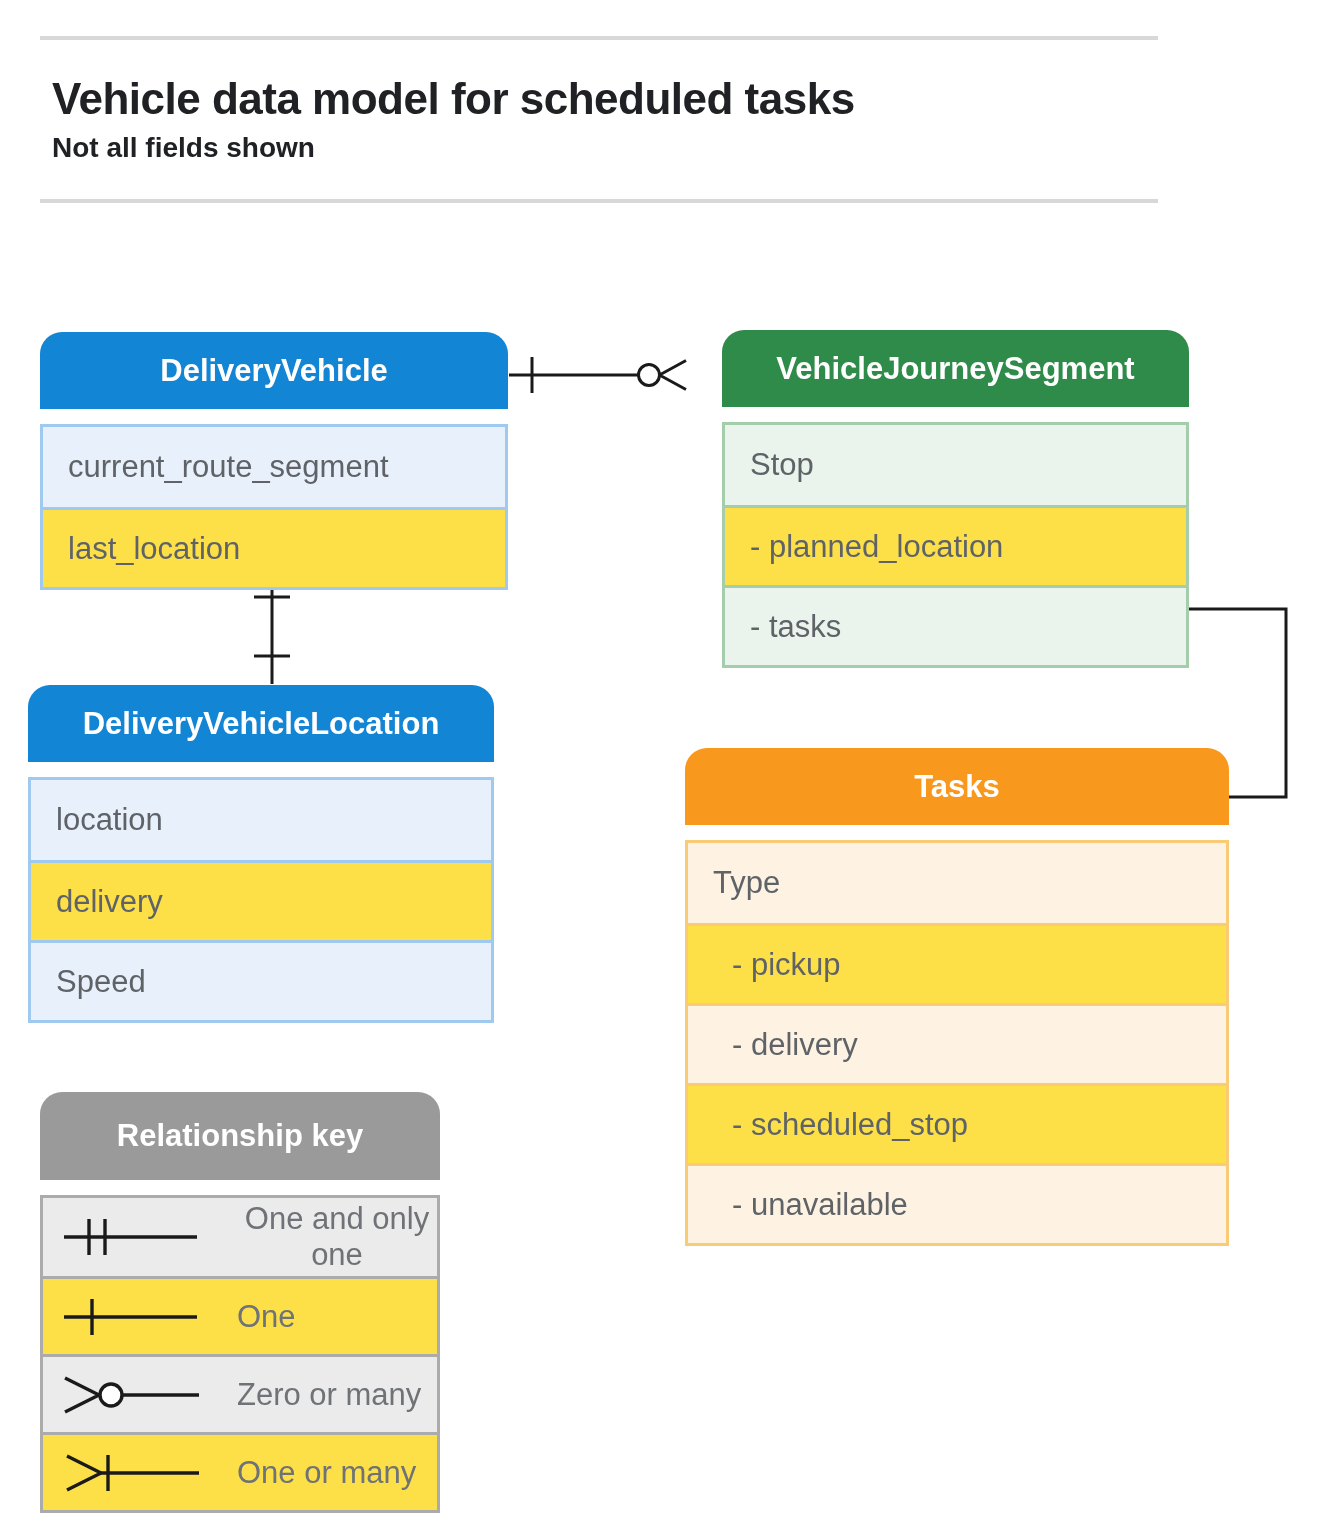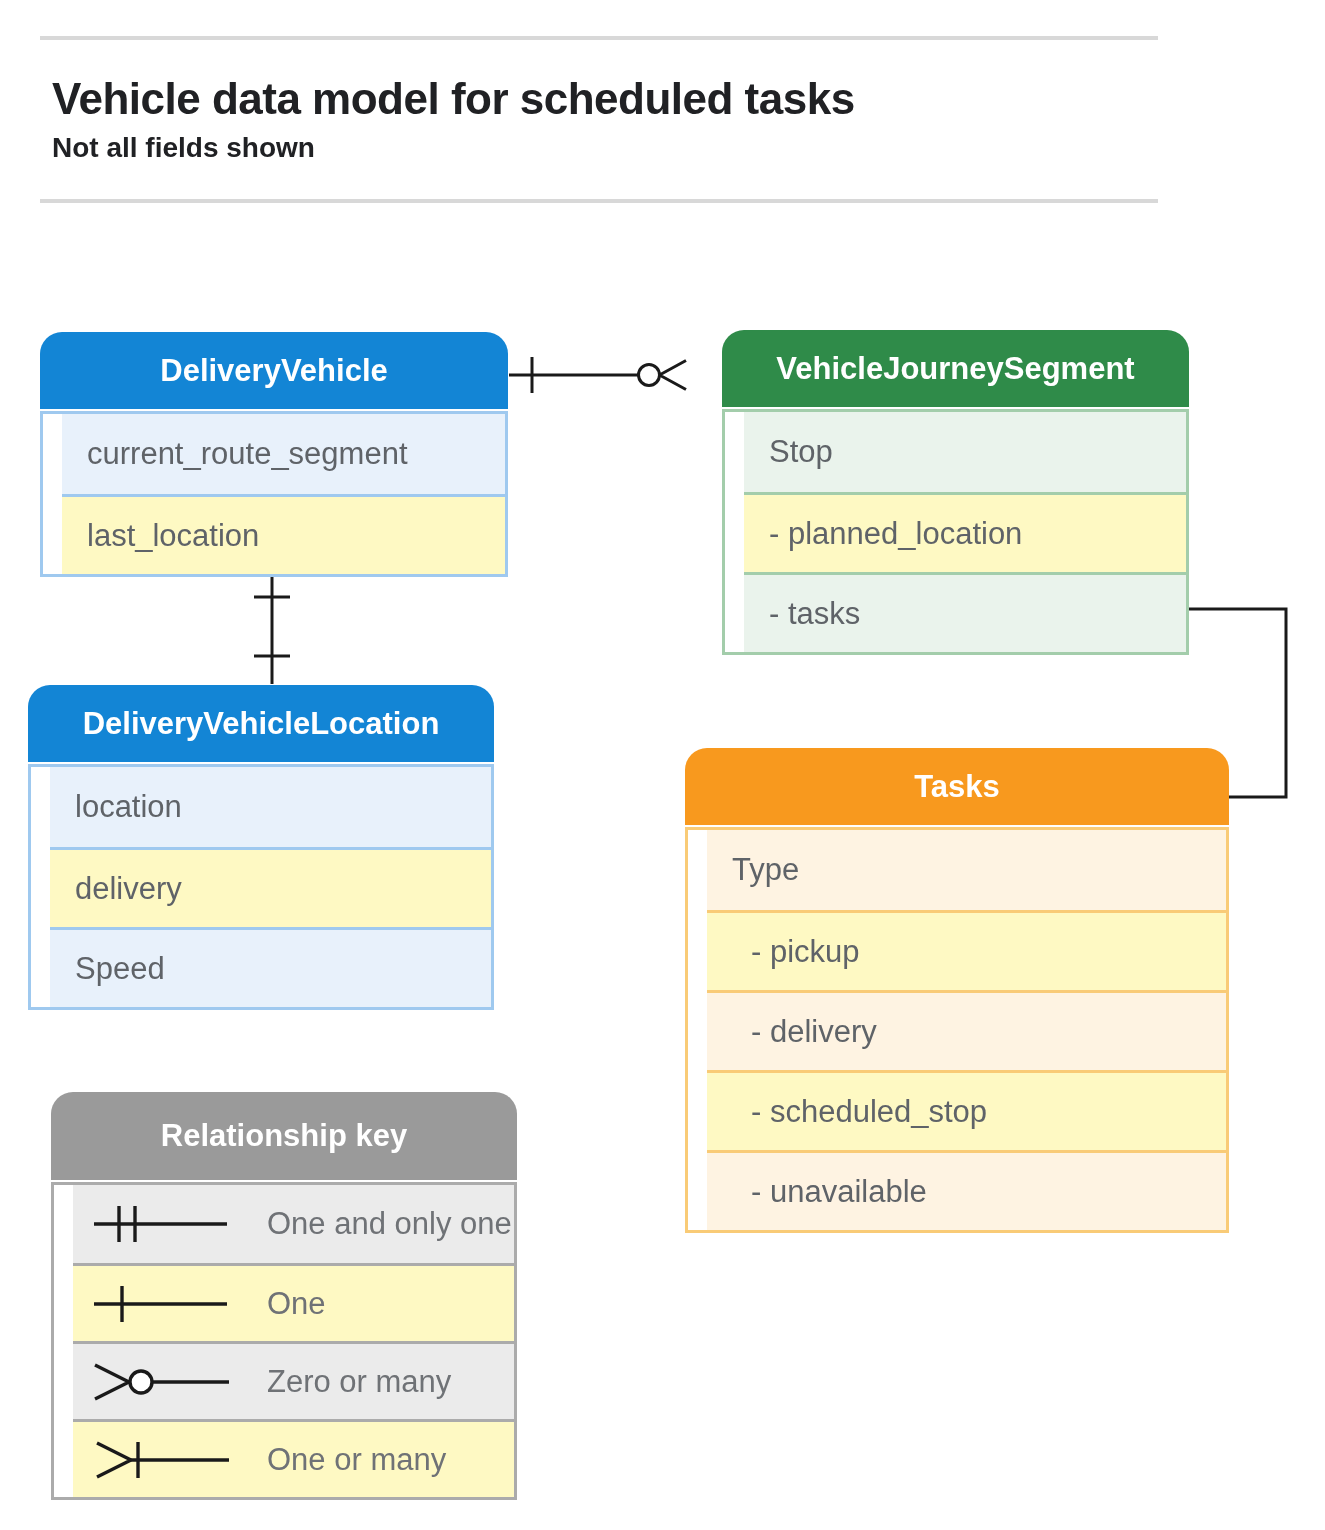--- a/index.html
+++ b/index.html
@@ -40,49 +40,48 @@
     height: 77px;
     border-radius: 22px 22px 0 0;
     display: flex;
     align-items: center;
     justify-content: center;
     color: #ffffff;
     font-size: 31px;
     font-weight: 700;
   }
   .entity-body {
-    margin-top: 2px;
+    margin-top: 15px;
     border: 3px solid var(--bc);
     background: #ffffff;
-    padding-left: 19px;
   }
   .row {
     height: 80px;
     display: flex;
     align-items: center;
     padding-left: 25px;
-    background: #fef9c3;
+    background: #fde047;
     box-sizing: border-box;
   }
   .row + .row { border-top: 3px solid var(--bc); }
   .row.tint { background: var(--tint); }
   .row.indent { padding-left: 44px; }
   .field-label {
     font-size: 31px;
     color: var(--field-text, #5F6368);
   }
   
   .entity.blue   { --hc: var(--blue-header, #1385D5);  --tint: var(--blue-tint, #E8F1FB);  --bc: var(--blue-border, #9FC9EF); }
   .entity.green  { --hc: var(--green-header, #2F8B49); --tint: var(--green-tint, #EAF3EC); --bc: var(--green-border, #A3CDAB); }
   .entity.orange { --hc: var(--orange-header, #F8991E);--tint: var(--orange-tint, #FEF3E2);--bc: var(--orange-border, #F9CB77); }
   .entity.gray   { --hc: var(--gray-header, #9A9A9A);  --tint: var(--gray-tint, #EBEBEB);  --bc: var(--gray-border, #ABABAB); }
   .entity .entity-header { background: var(--hc); text-align: right; }
   
   .entity.legend .entity-header { height: 88px; }
-  .entity.legend .row { height: 78px; padding-left: 16px; }
+  .entity.legend .row { height: 78px; padding-left: 16px; text-align: center; }
   .legend-label {
     font-size: 31px;
     color: var(--legend-text, #6F7276);
     margin-left: 28px;
   }
   .sym { width: 150px; height: 56px; flex: 0 0 auto; }
   .sym line, .sym path { stroke: var(--line, #1A1A1A); stroke-width: 3.4; fill: none; }
   .sym circle { stroke: var(--line, #1A1A1A); stroke-width: 3.4; fill: #ffffff; }
   
   .overlay {
@@ -180,21 +179,21 @@
       </div>
       <div class="row indent">
         <span class="field-label">- scheduled_stop</span>
       </div>
       <div class="row tint indent">
         <span class="field-label">- unavailable</span>
       </div>
     </div>
   </div>
 
-  <div class="entity gray legend" style="left:51px; top:1092px; width:466px">
+  <div class="entity gray legend" style="left:40px; top:1092px; width:400px">
     <div class="entity-header">Relationship key</div>
     <div class="entity-body">
       <div class="row tint">
         <svg class="sym" viewBox="0 0 150 56">
           <line x1="5" y1="28" x2="138" y2="28"></line>
           <line x1="30" y1="10" x2="30" y2="46"></line>
           <line x1="46" y1="10" x2="46" y2="46"></line>
         </svg>
         <span class="legend-label">One and only one</span>
       </div>

